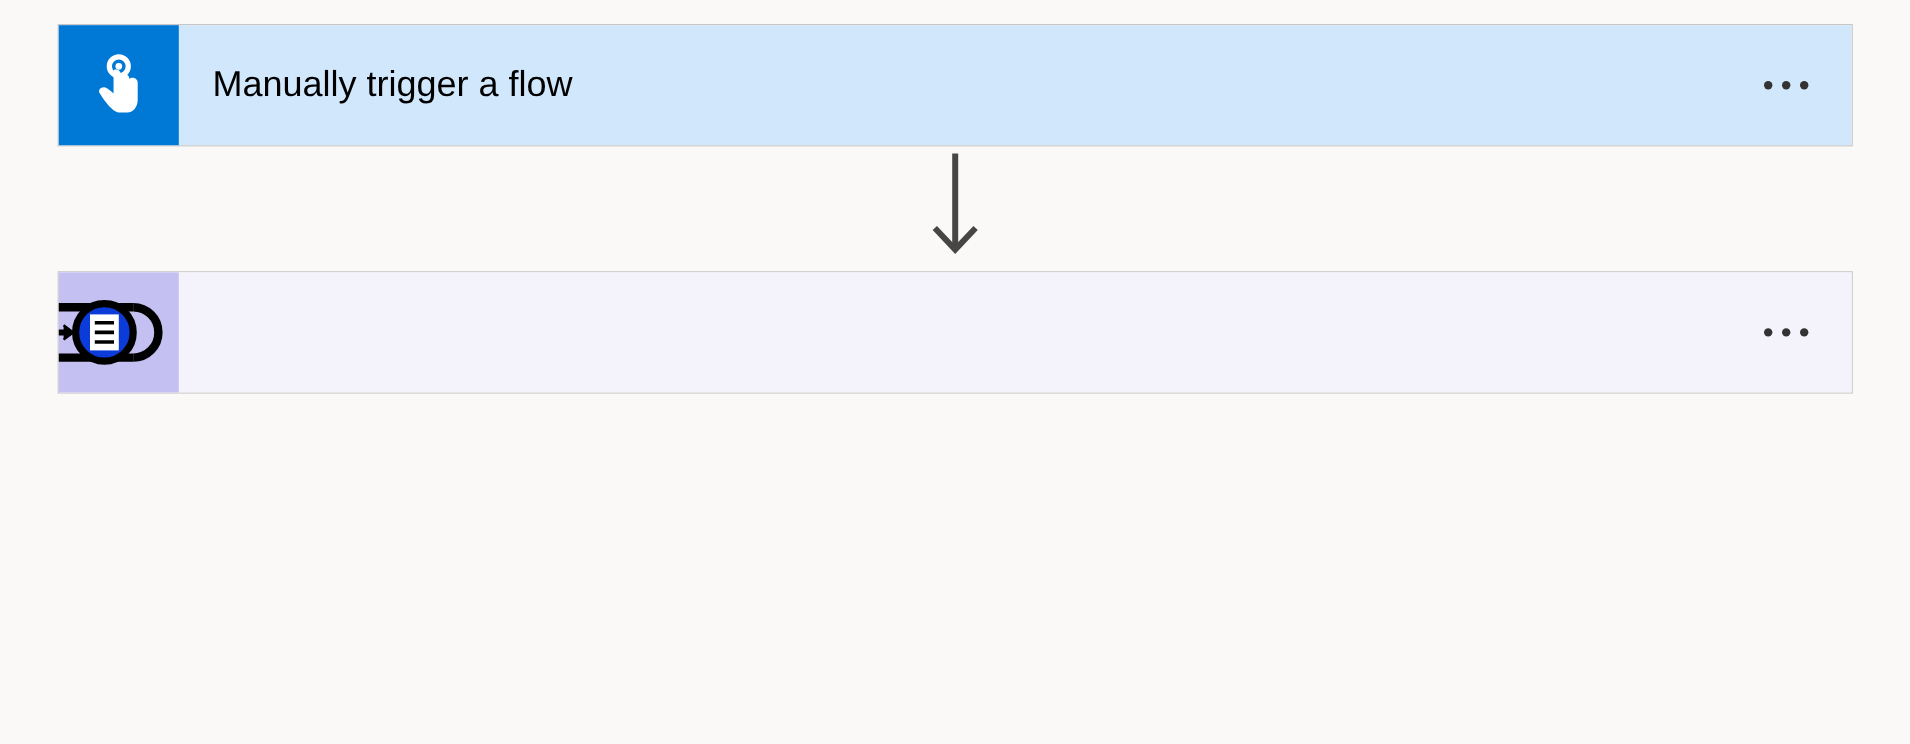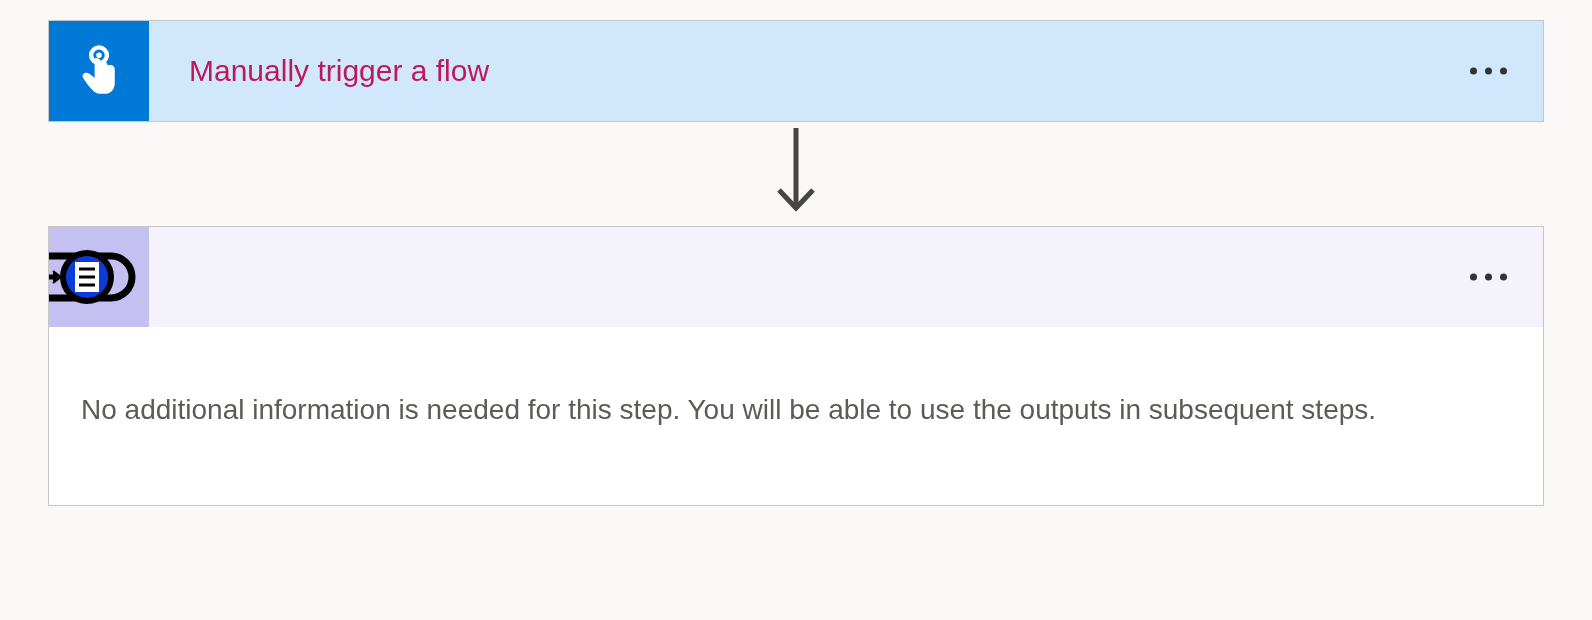--- a/index.html
+++ b/index.html
@@ -42,22 +42,22 @@
     flex-shrink: 0;
   }
   .trigger-icon-box {
     background: #0079d6;
   }
   .action-icon-box {
     background: #c4c1f2;
   }
   .card-title {
     font-size: 30px;
-    color: #be185d;
-    margin-left: 40px;
+    color: #000000;
+    margin-left: 28px;
     flex: 1;
     font-weight: 400;
   }
   .more-btn {
     position: absolute;
     right: 28px;
     top: 50%;
     transform: translateY(-50%);
     display: flex;
     gap: 8px;
@@ -147,16 +147,15 @@
           <line x1="-2" y1="35" x2="10" y2="35" stroke="#000000" stroke-width="5"></line>
           <polyline points="4,29 12,35 4,41" fill="#000000" stroke="#000000" stroke-width="2"></polyline>
         </svg>
       </div>
       <div class="more-btn">
         <span></span>
         <span></span>
         <span></span>
       </div>
     </div>
-    <div class="card-body">No additional information is needed for this step. You will be able to use the outputs in subsequent steps.</div>
   </div>
 
 </div>
 
 </body></html>

